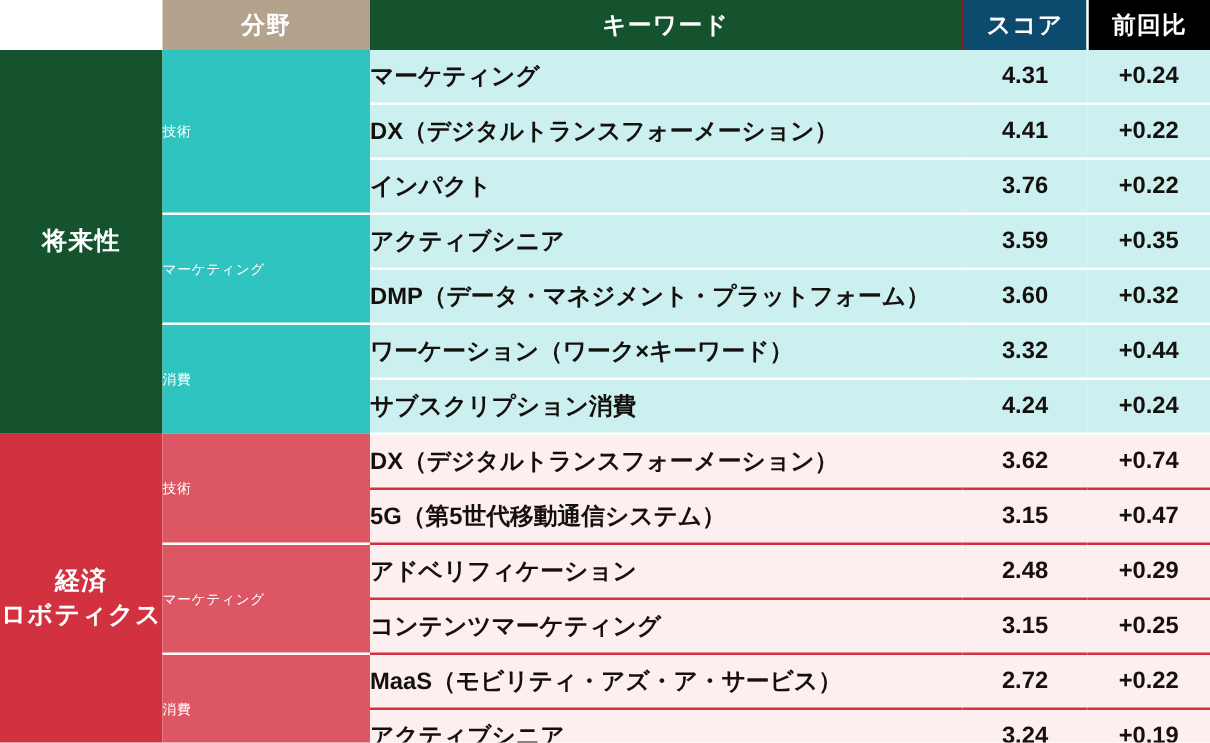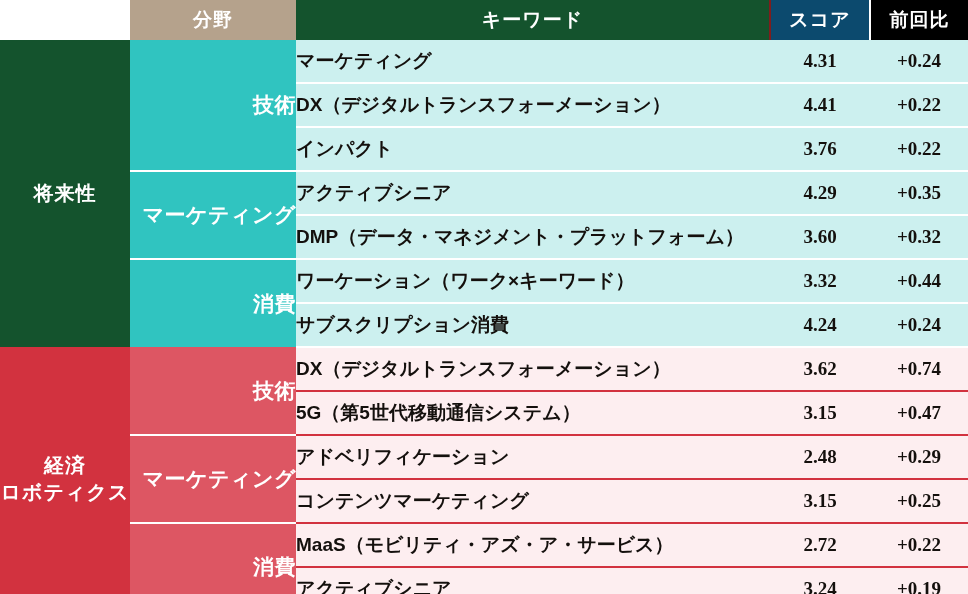--- a/index.html
+++ b/index.html
@@ -60,23 +60,23 @@
     text-align: center;
     line-height: 1.35;
     letter-spacing: 1px;
   }
   td.cat-future { background: #14532d; }
   td.cat-impact { background: #d2323f; }
 
   
   td.field {
     color: #ffffff;
-    font-size: 21px;
-    font-weight: bold;
-    text-align: right;
+    font-size: 11px;
+    font-weight: normal;
+    text-align: left;
     padding-left: 14px;
     letter-spacing: 0.5px;
   }
   td.field-future { background: #30c4c0; border-bottom: 2px solid #ffffff; }
   td.field-future-last { background: #30c4c0; }
   td.field-impact { background: #dd5663; border-bottom: 2px solid #ffffff; }
   td.field-impact-last { background: #dd5663; }
 
   
   tr.row-future td.kw,
@@ -105,21 +105,21 @@
     text-align: left;
     padding-left: 14px;
     white-space: nowrap;
     overflow: hidden;
   }
   td.score, td.delta {
     font-size: 19px;
     font-weight: bold;
     color: #14100d;
     text-align: center;
-    font-family: Liberation Serif, serif;
+    font-family: Liberation Sans, sans-serif;
   }
   td.score { padding-right: 10px; }
   td.delta { padding-right: 4px; }
 
   
   tr.first-future td.kw,
   tr.first-future td.score,
   tr.first-future td.delta { border-top: none; }
   tr.first-impact td.kw,
   tr.first-impact td.score,
@@ -162,21 +162,21 @@
       </tr>
       <tr class="row-future">
         <td class="kw">インパクト</td>
         <td class="score">3.76</td>
         <td class="delta">+0.22</td>
       </tr>
 
       <tr class="row-future">
         <td class="field field-future" rowspan="2">マーケティング</td>
         <td class="kw">アクティブシニア</td>
-        <td class="score">4.29</td>
+        <td class="score">3.59</td>
         <td class="delta">+0.35</td>
       </tr>
       <tr class="row-future">
         <td class="kw">DMP（データ・マネジメント・プラットフォーム）</td>
         <td class="score">3.60</td>
         <td class="delta">+0.32</td>
       </tr>
 
       <tr class="row-future">
         <td class="field field-future-last" rowspan="2">消費</td>

